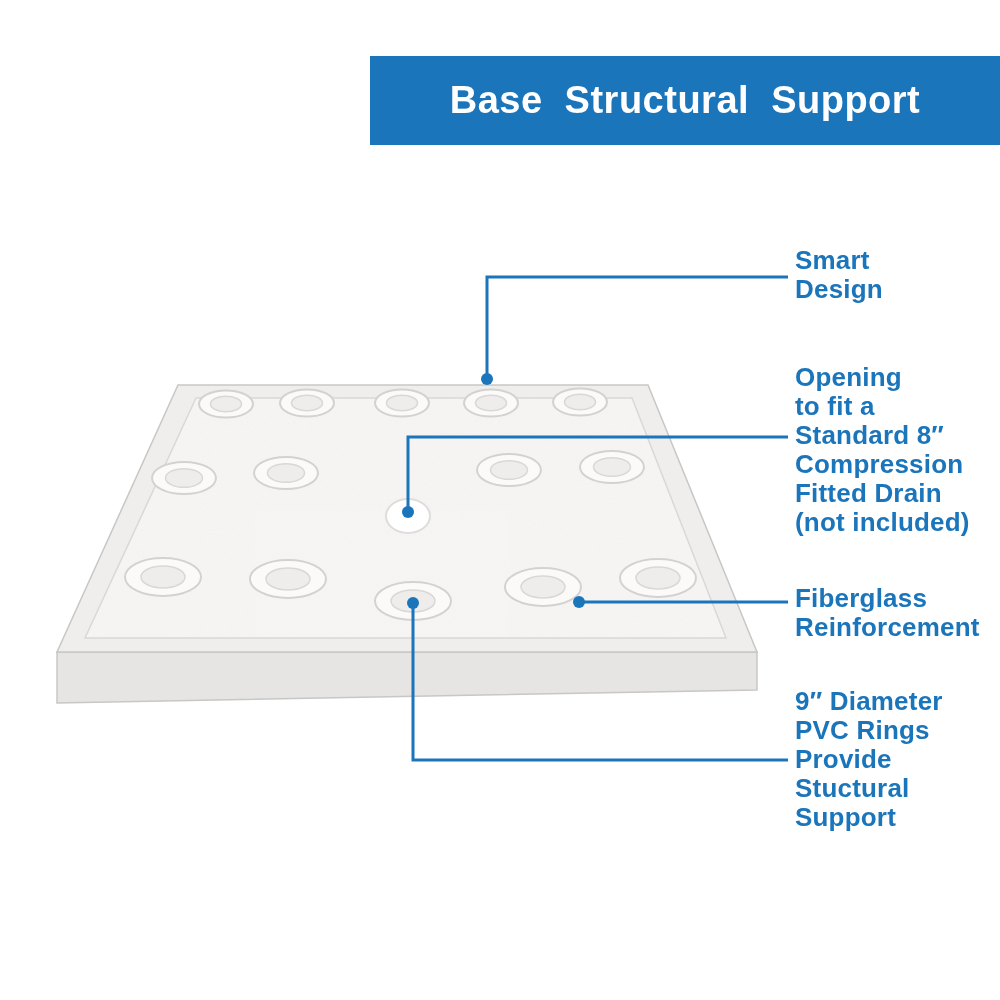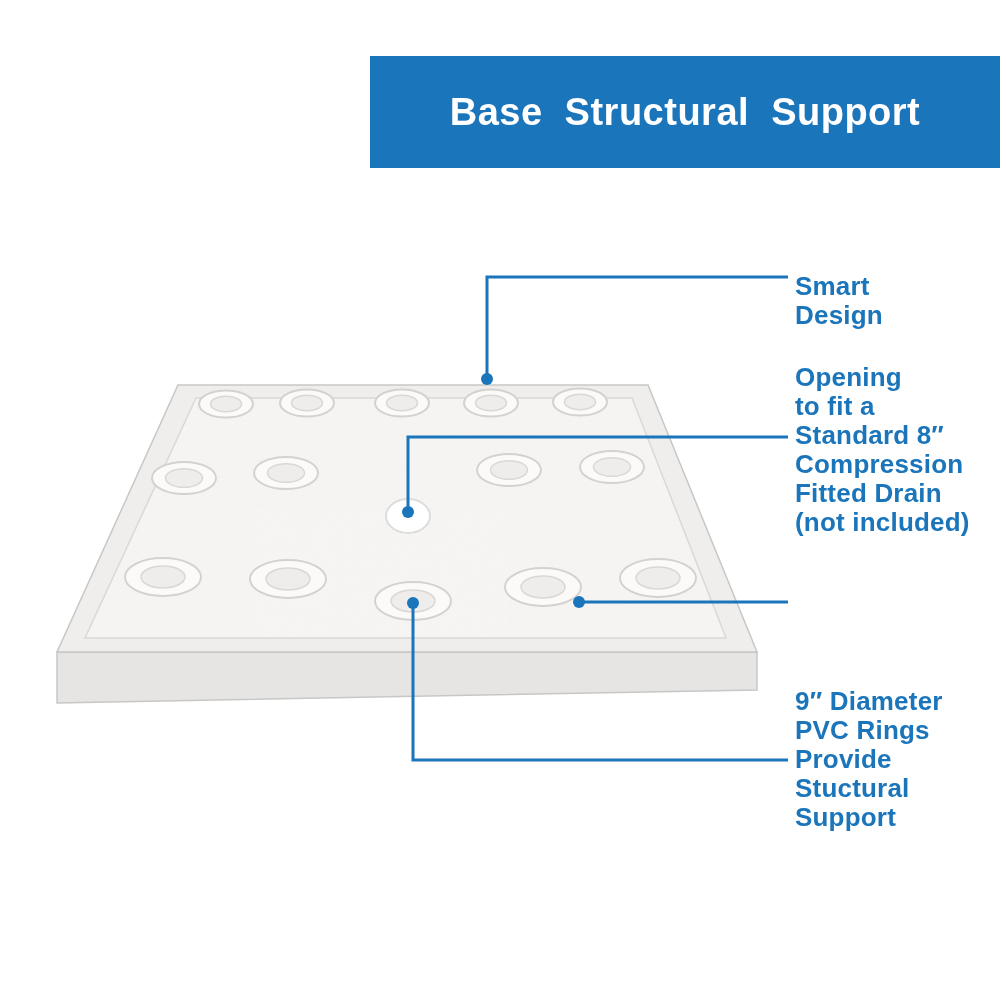--- a/index.html
+++ b/index.html
@@ -1,20 +1,20 @@
 <!DOCTYPE html>
 <html style="--accent: #1b75bb;"><head>
 <meta charset="utf-8">
 <style>
   * { margin:0; padding:0; box-sizing:border-box; }
   html, body { width:1000px; height:1000px; background:#ffffff; font-family:"Liberation Sans", sans-serif; }
   .page { position:relative; width:1000px; height:1000px; background:#ffffff; overflow:hidden; }
 
   .banner {
-    position:absolute; left:370px; top:56px; width:630px; height:112px;
+    position:absolute; left:370px; top:56px; width:630px; height:89px;
     background:var(--accent,#1b75bb);
     display:flex; align-items:center; justify-content:center;
   }
   .banner-title {
     color:#ffffff; font-size:38px; font-weight:bold;
     letter-spacing:0.5px; word-spacing:11px;
   }
 
   .illustration { position:absolute; left:0; top:0; }
 
@@ -129,30 +129,32 @@
     </g>
 
     <g fill="#1b75bb">
       <circle cx="487" cy="379" r="6"></circle>
       <circle cx="408" cy="512" r="6"></circle>
       <circle cx="579" cy="602" r="6"></circle>
       <circle cx="413" cy="603" r="6"></circle>
     </g>
   </svg>
 
-  <div class="callout-label" style="left:795px; top:246px;margin-top:26px;">Smart
+  <div class="callout-label" style="left:795px; top:246px;">Smart
 Design</div>
 
   <div class="callout-label" style="left:795px; top:363px;">Opening
 to fit a
 Standard 8″
 Compression
 Fitted Drain
 (not included)</div>
 
+  <div class="callout-label" style="left:795px; top:584px;">Fiberglass
+Reinforcement</div>
 
   <div class="callout-label" style="left:795px; top:687px;">9″ Diameter
 PVC Rings
 Provide
 Stuctural
 Support</div>
 
 
 </div>
 

